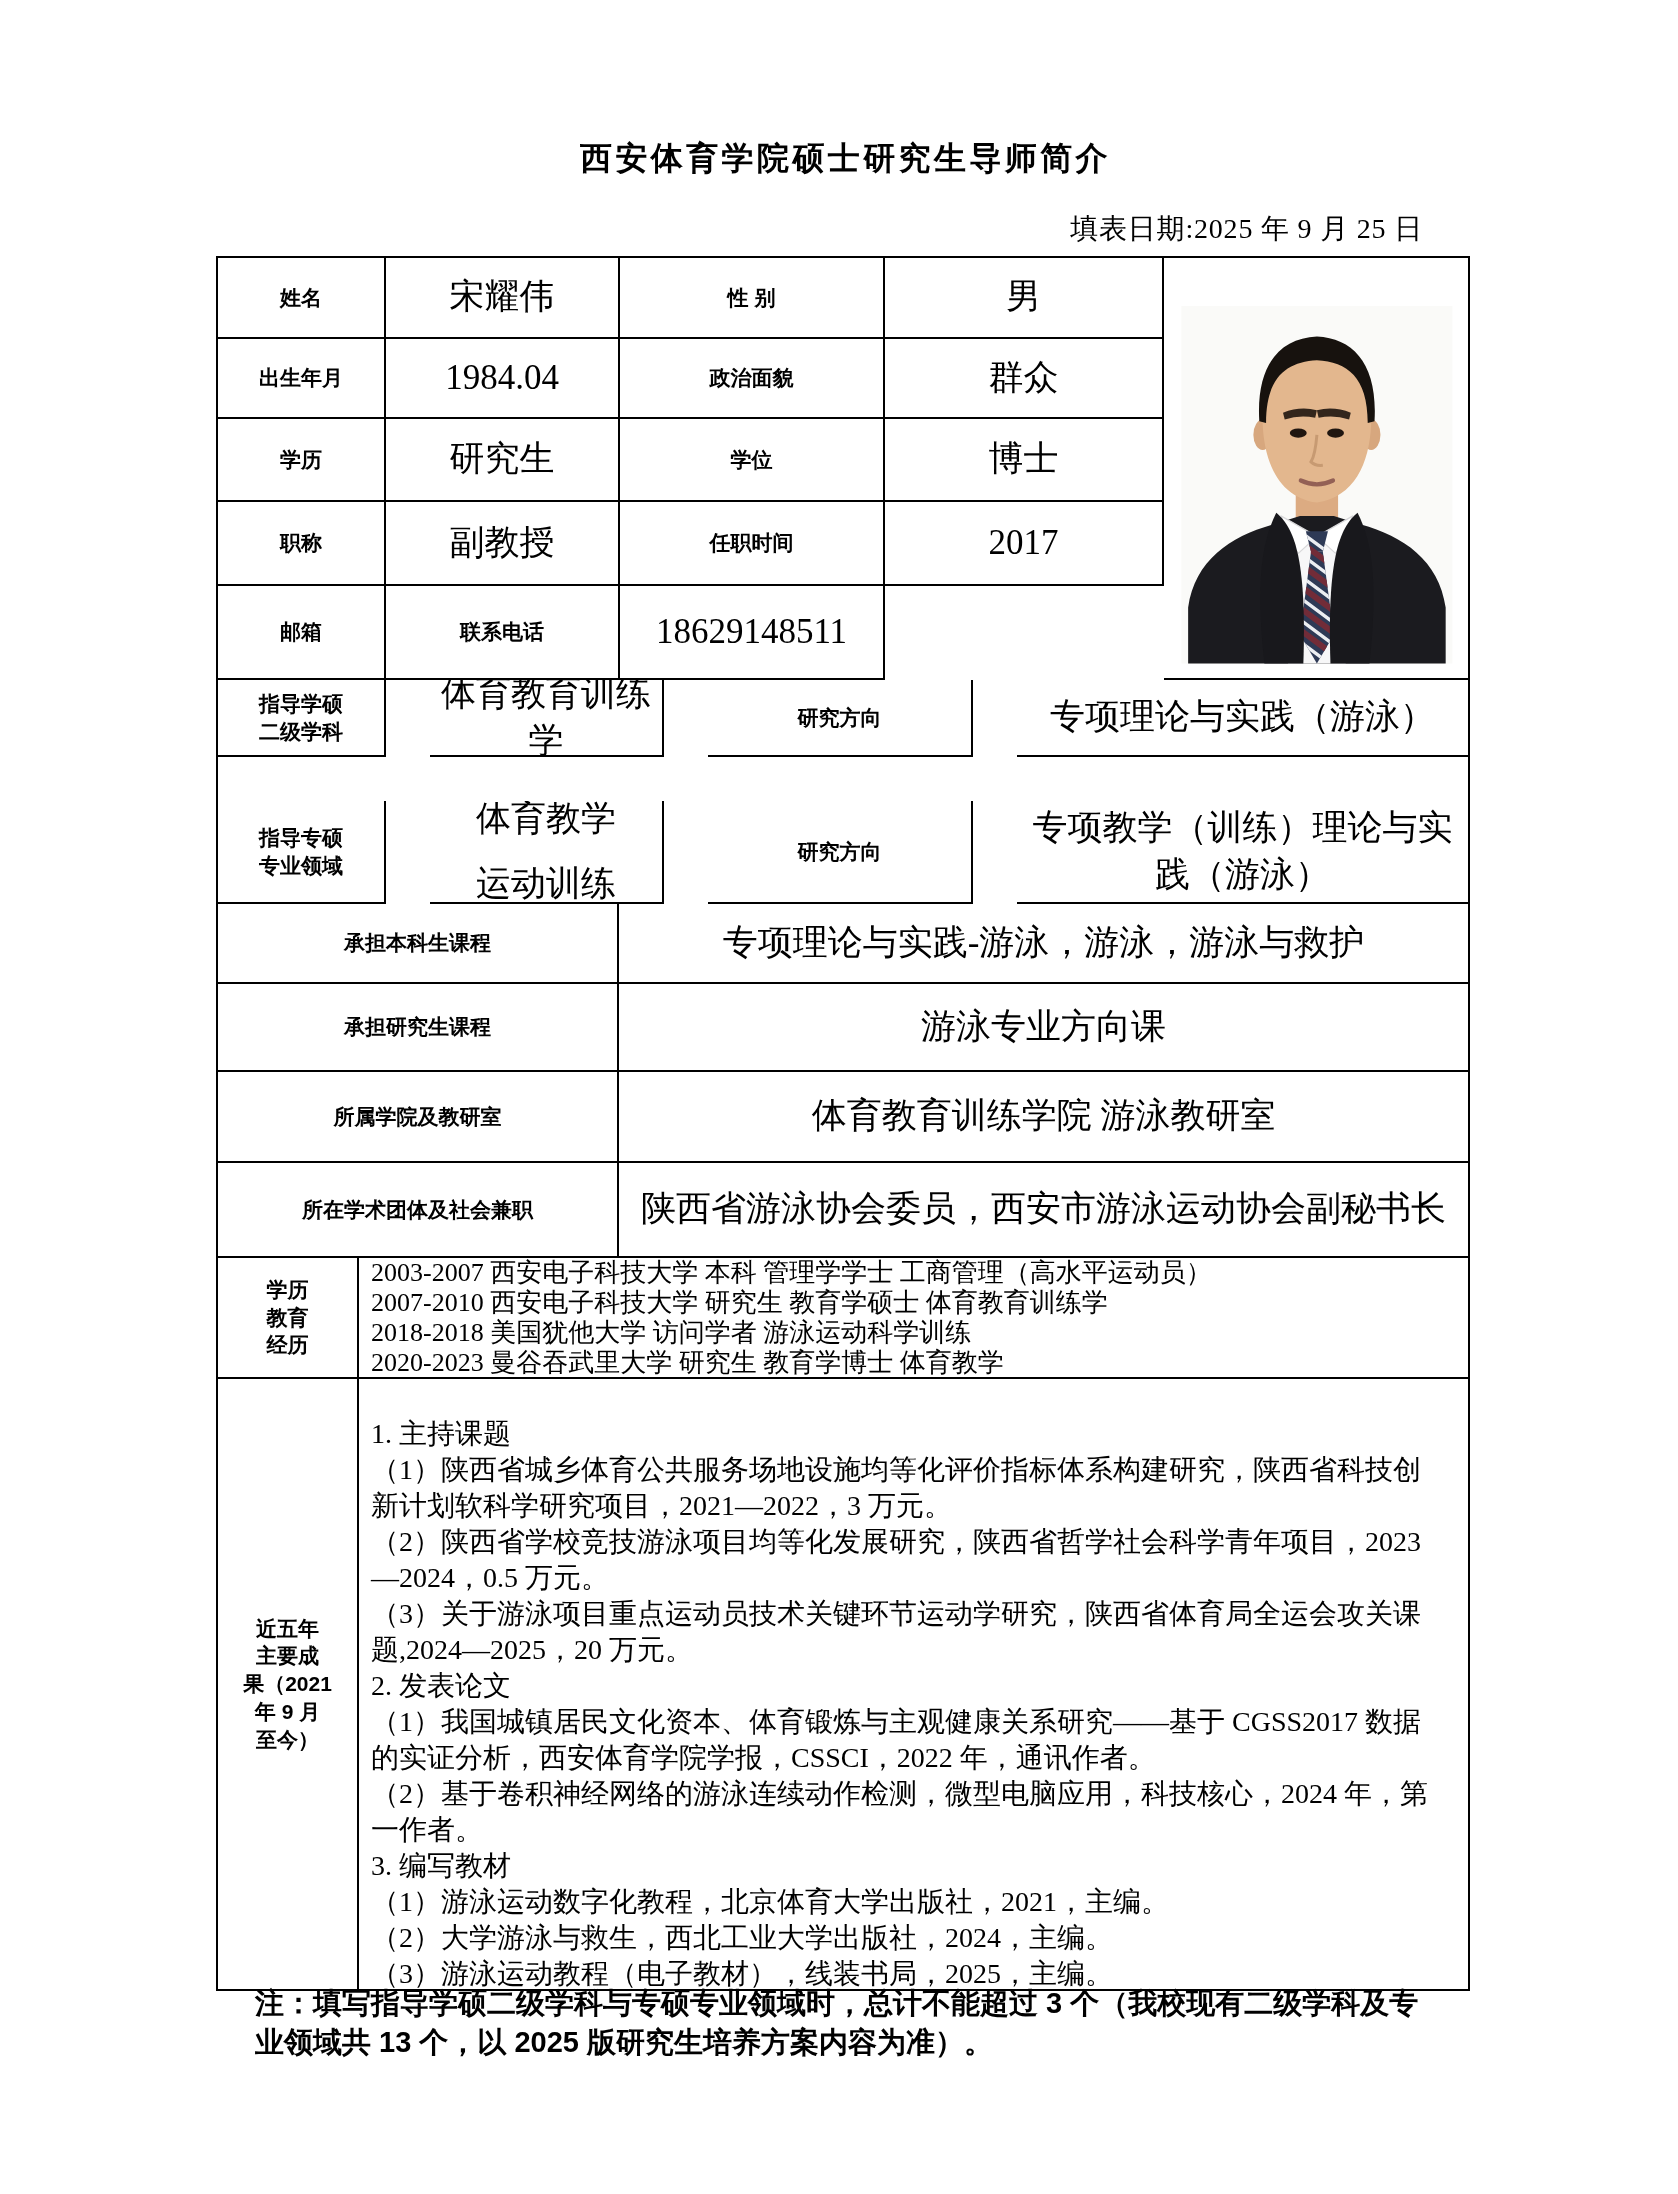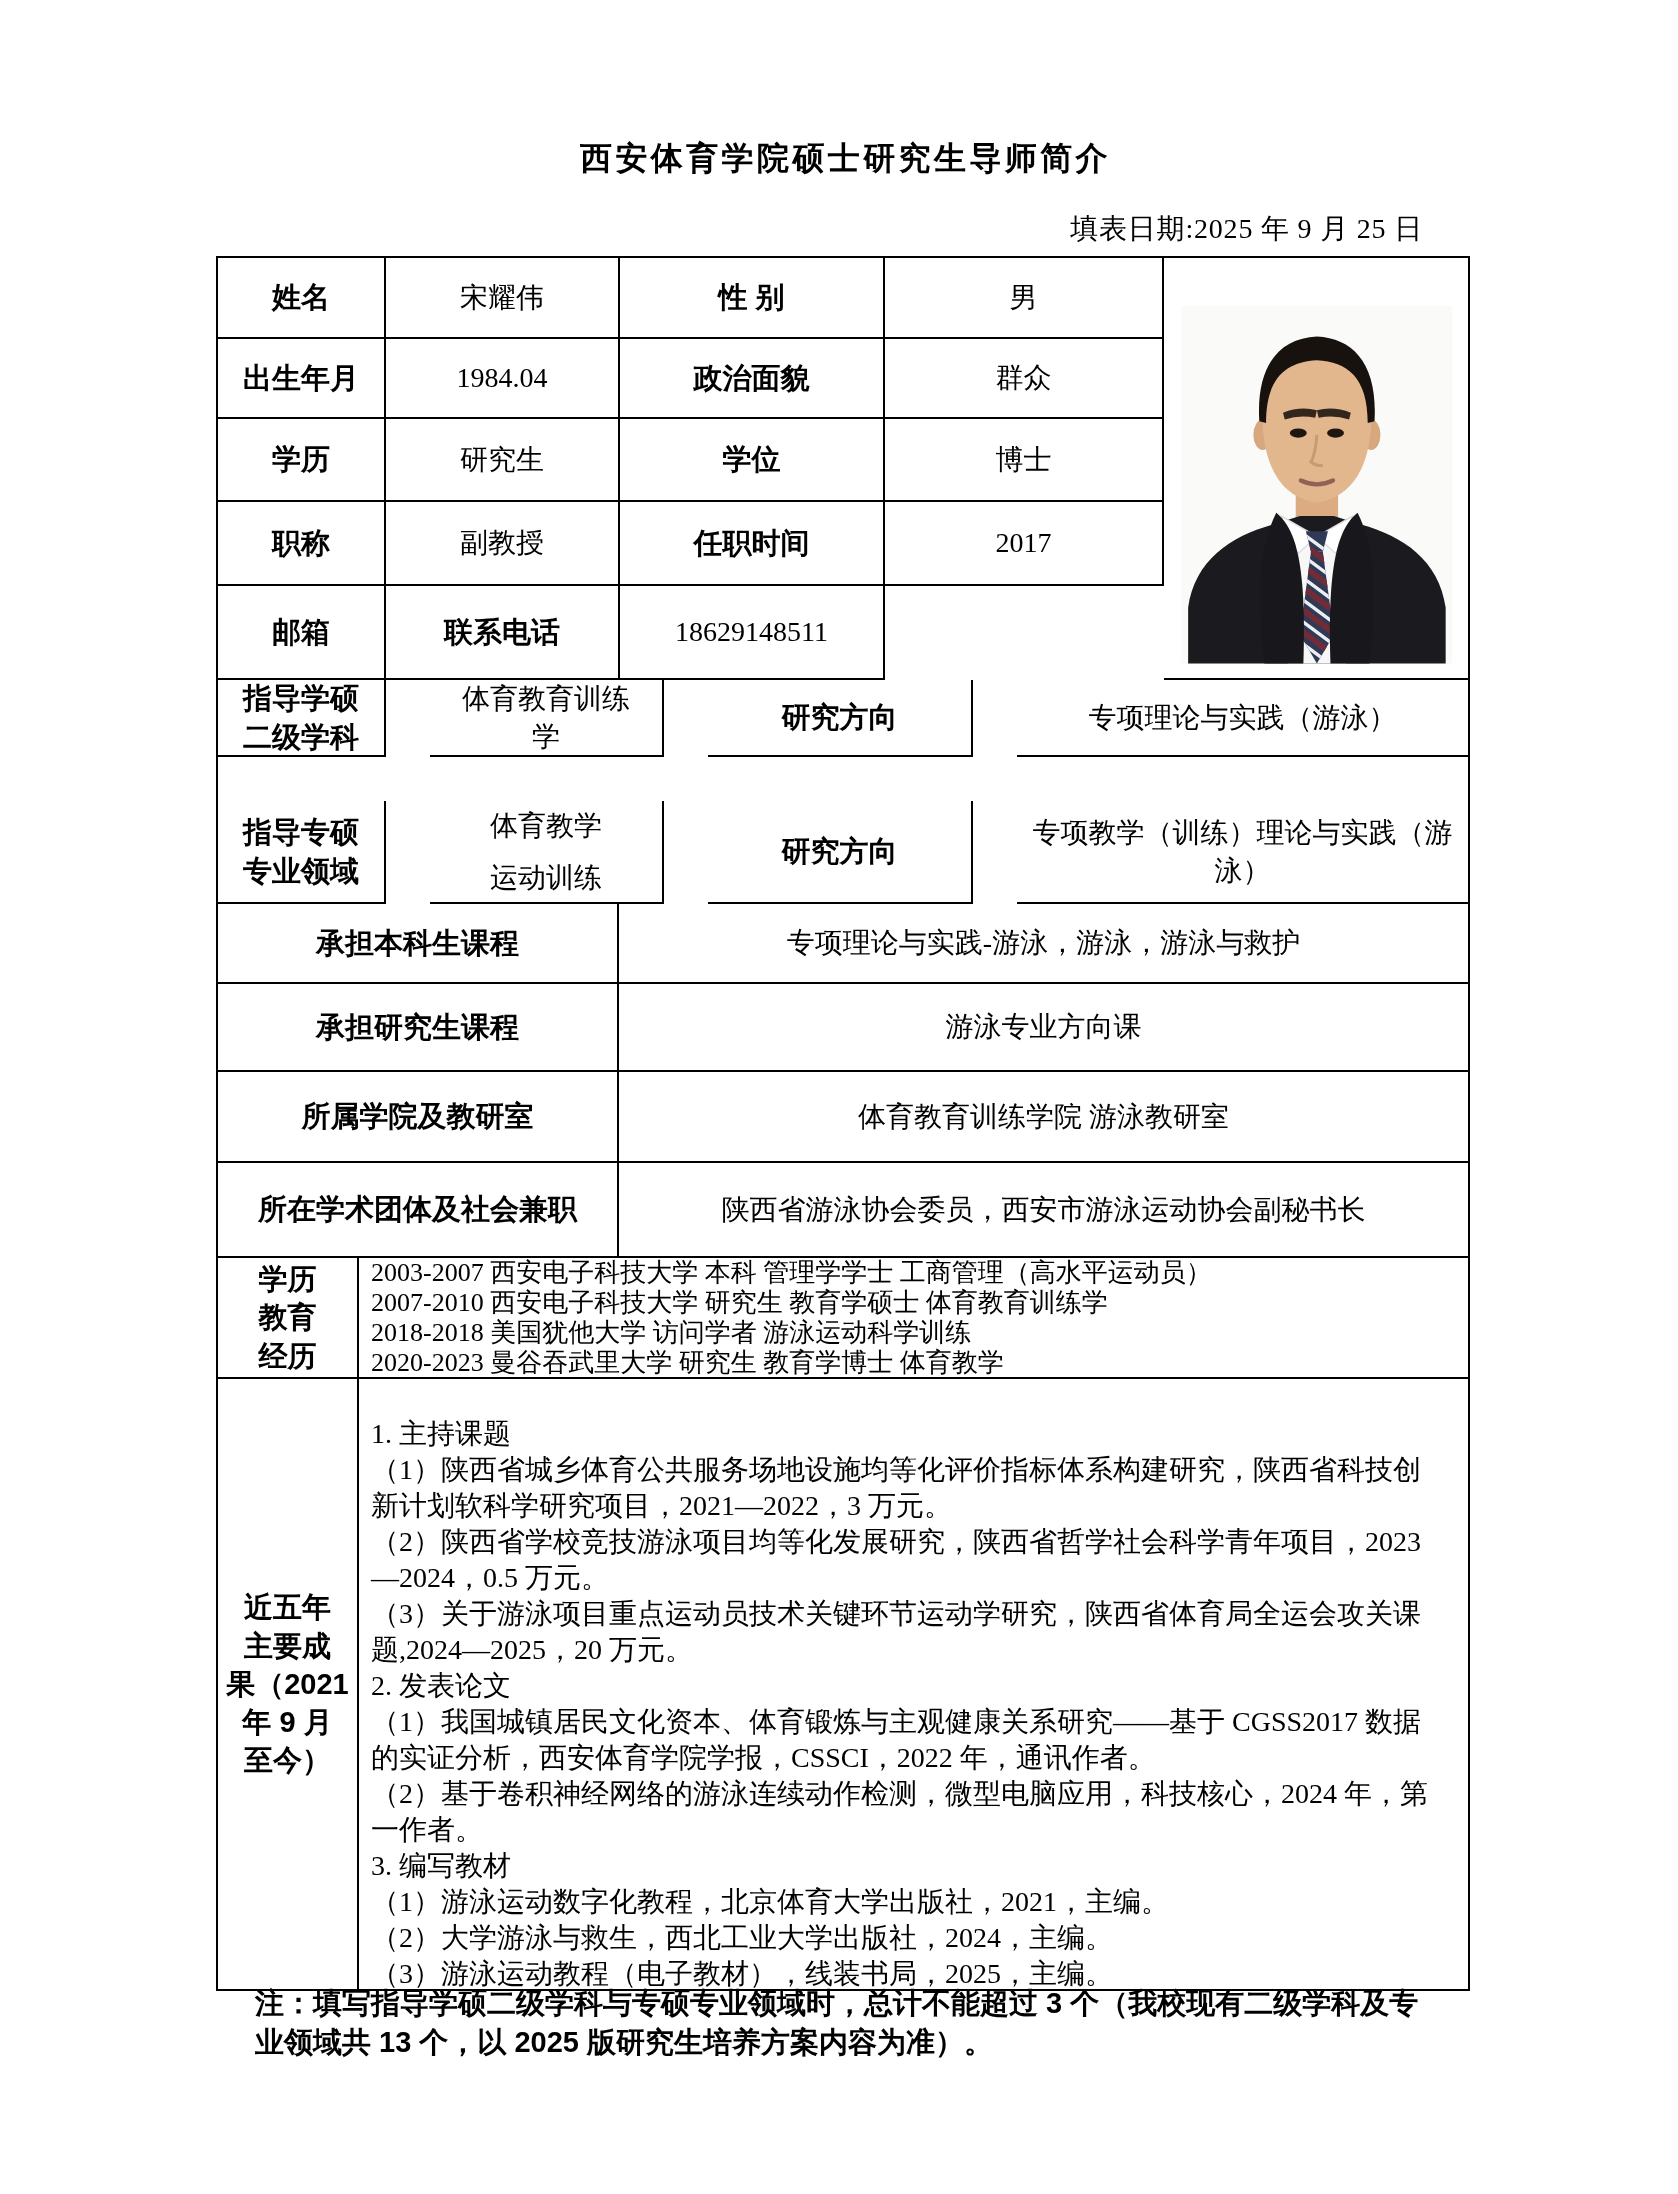--- a/index.html
+++ b/index.html
@@ -36,23 +36,23 @@
   .secE { grid-template-columns:141px 1fr; grid-template-rows:610px; }
   .cell {
     border-right:2.5px solid #000; border-bottom:2.5px solid #000;
     display:flex; align-items:center; justify-content:center;
     text-align:center; overflow:hidden; white-space:pre-line;
   }
   .cell.noR { border-right:none; }
   .secE .cell { border-bottom:none; }
   .lbl {
     font-family:"Liberation Sans","DejaVu Sans",sans-serif;
-    font-weight:700; font-size:29px; line-height:1.32;
-  }
-  .val { font-size:28px; line-height:1.34; }
+    font-weight:700; font-size:21px; line-height:1.32;
+  }
+  .val { font-size:35px; line-height:1.34; }
   .val.wrap { overflow-wrap:anywhere; word-break:break-all; padding:0 13.5px; }
   .val.loose { line-height:1.85; }
   .eduTxt {
     justify-content:flex-start; text-align:left;
     padding:6.8px 17px 5.1px 12px; font-size:26px; line-height:30px;
   }
   .achTxt {
     justify-content:flex-start; align-items:flex-start; text-align:left;
     padding:37px 22px 8.5px 12px; font-size:28px; line-height:36px;
   }

